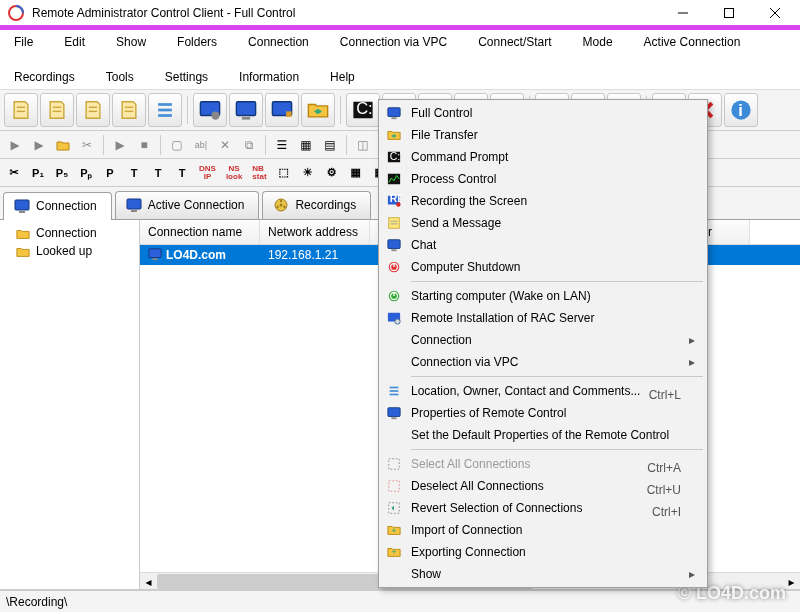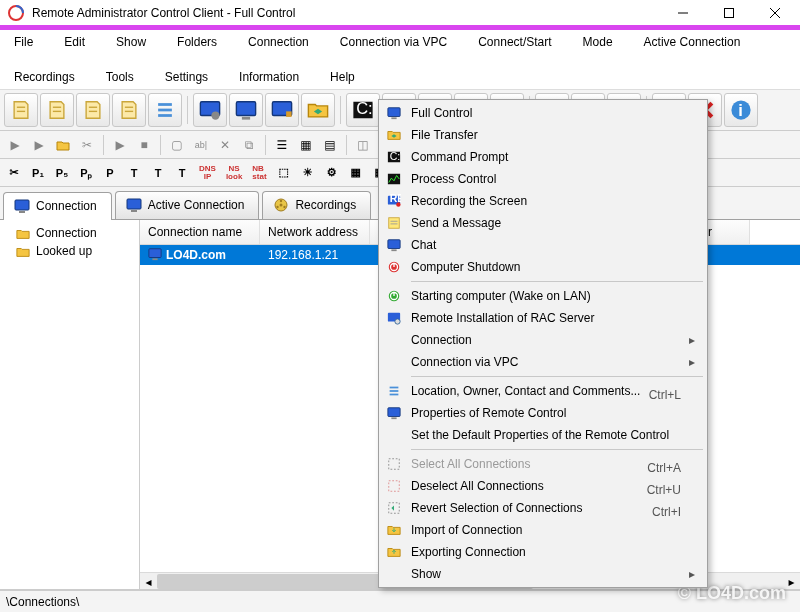--- a/index.html
+++ b/index.html
@@ -391,21 +391,21 @@
       <div class="ar">◂</div>
       <div class="tr">
           <div class="th"></div>
         </div>
       <div class="ar">▸</div>
     </div>
   </div>
 </div>
 
 <div class="status">
-  <span>\Connections\</span>
+  <span>\Recording\</span>
 </div>
 
 <div class="ctx" id="ctx">
     <div class="ci">
       <span class="icn">
         <svg width="14" height="14" viewBox="0 0 16 16">
           <rect x="1" y="2" width="14" height="10" rx="1" fill="#2a5fd8" stroke="#13367a"></rect>
           <rect x="5" y="13" width="6" height="2" fill="#888"></rect>
         </svg>
       </span>

